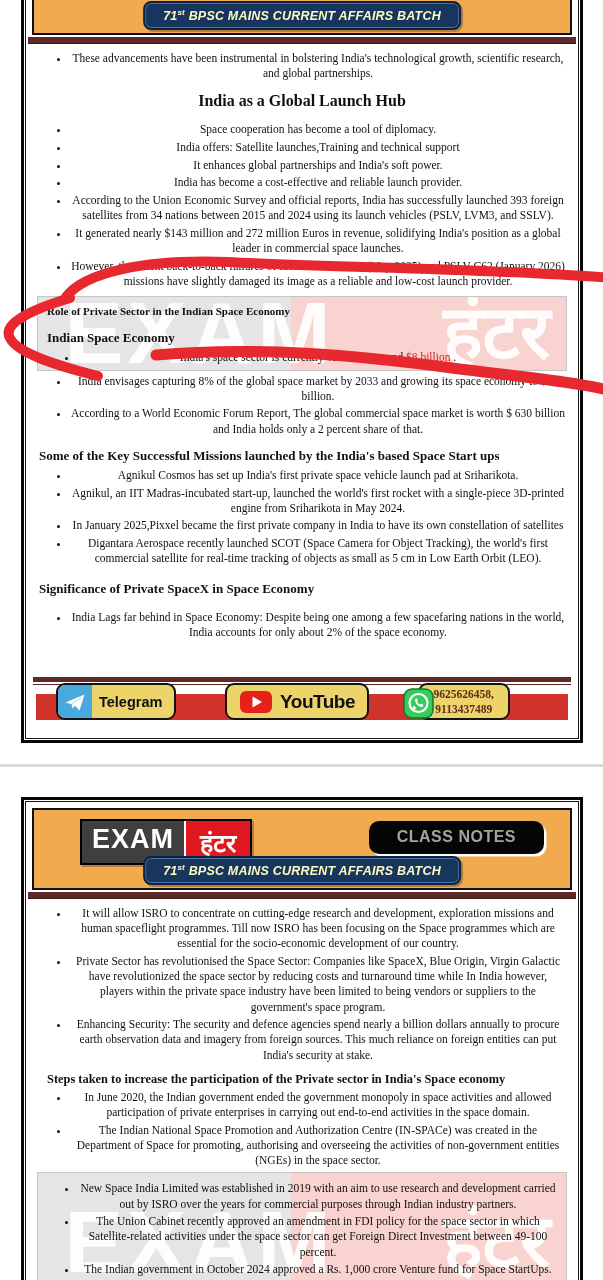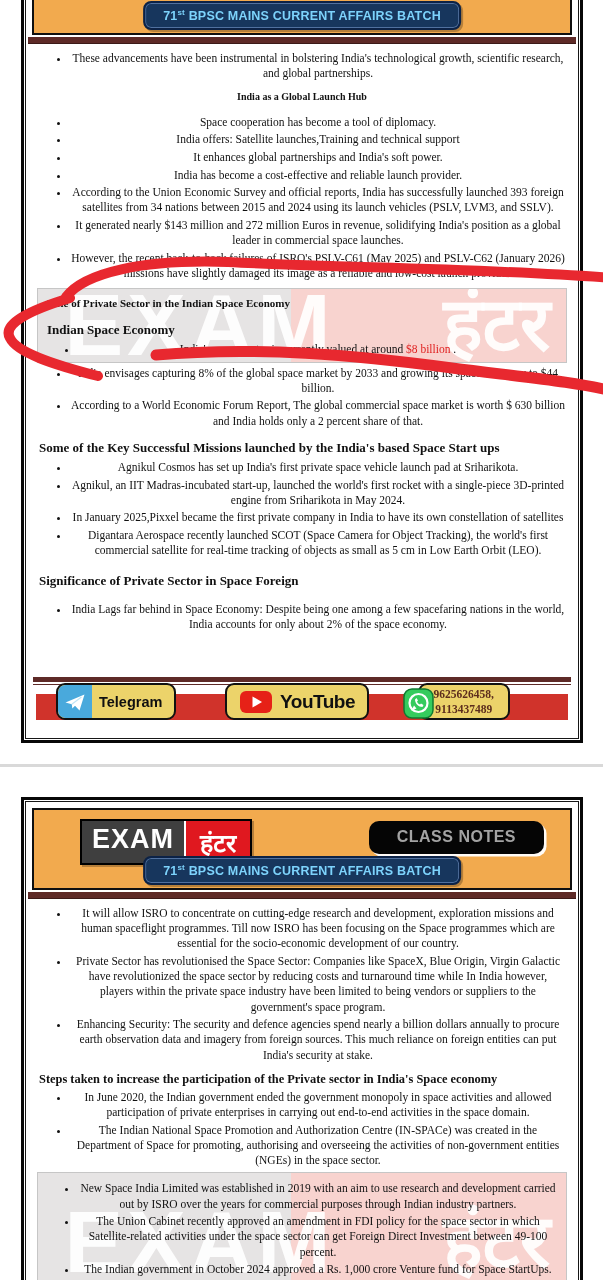--- a/index.html
+++ b/index.html
@@ -21,46 +21,46 @@
   
   .hdr-band{
     background:#f2aa4e;border:2px solid #101010;margin:4px 6px 0;position:relative;
   }
   #page1 .hdr-band{height:72px;}
   #page2 .hdr-band{height:78px;margin-top:6px;}
   .banner{
     position:absolute;left:50%;transform:translateX(-50%);bottom:3px;
     background:#17365d;border:2px solid #0c2246;border-radius:8px;
     box-shadow:inset 0 0 0 1px #51719f,2px 2px 0 rgba(0,0,0,.25);
-    color:#7dd3fc;font-family:"Liberation Sans",sans-serif;font-weight:bold;
-    font-size:12.5px;padding:5px 18px;white-space:nowrap;letter-spacing:.2px;
+    color:#fef9c3;font-family:"Liberation Sans",sans-serif;font-weight:bold;
+    font-size:12.5px;padding:5px 18px;white-space:nowrap;letter-spacing:.2px;font-style:italic;
   }
   .banner sup{font-size:8px;}
   .maroon-bar{height:6px;background:#5e2a27;margin:2px 2px 0;border-bottom:1px solid #3c1a18;}
 
   
   .logo{position:absolute;left:46px;top:9px;display:flex;border:2px solid #000;box-shadow:2px 2px 0 rgba(0,0,0,.25);}
   .logo-exam{background:#3f3f3f;color:#fff;font-family:"Liberation Sans",sans-serif;
     font-weight:bold;font-size:27px;padding:3px 10px 5px;letter-spacing:1px;}
   .logo-hunter{background:#e0181f;color:#fff;font-family:"DejaVu Sans",sans-serif;
     font-weight:bold;font-size:25px;padding:4px 14px 4px;border-left:2px solid #fff;}
   .class-notes{position:absolute;right:26px;top:11px;background:#050505;color:#a3a3a3;
     border-radius:10px;padding:7px 28px 8px;font-family:"Liberation Sans",sans-serif;
     font-weight:bold;font-size:16px;letter-spacing:.5px;box-shadow:2.5px 2.5px 0 rgba(255,255,255,.95);}
 
   
   .content{padding:4px 13px 0;font-size:11.5px;line-height:1.32;}
   ul.bullets{list-style:disc;margin:3px 0 4px;padding-left:31px;text-align:center;}
   ul.bullets li{margin:0 0 2.5px;padding-left:1px;}
   .bold{font-weight:normal;}
   .red{color:#e01f1f;}
-  .title-center{text-align:center;font-weight:bold;font-size:10px;margin:9px 0 11px;}
+  .title-center{text-align:center;font-weight:bold;font-size:16px;margin:9px 0 11px;}
   .sec-title{font-weight:bold;font-size:13px;margin:10px 0 4px;}
   .role-title{font-size:11px;margin:2px 0 8px;}
-  .steps-title{font-size:12.4px;white-space:nowrap;margin:8px 0 2px;}
+  .steps-title{font-size:12.4px;white-space:nowrap;margin:8px 8px 2px;}
 
   
   .wm-box{position:relative;border:1px solid #c6c6c6;margin:7px -2px 2px;padding:5px 9px 2px;overflow:hidden;}
   .wm-bg{position:absolute;inset:0;background:linear-gradient(90deg,#e6e4e4 0 48%,#f8d3cf 48% 100%);}
   .wm-word{position:absolute;top:50%;transform:translateY(-50%);
     font-family:"Liberation Sans",sans-serif;font-weight:bold;color:rgba(255,255,255,.92);}
   .wm-exam{left:5%;font-size:88px;letter-spacing:4px;}
   .wm-hunter{right:3%;font-size:74px;font-family:"DejaVu Sans",sans-serif;}
   .wm-content{position:relative;}
 
@@ -132,21 +132,21 @@
         </ul>
 
       <div class="sec-title" style="white-space:nowrap;">Some of the Key Successful Missions launched by the India's based Space Start ups</div>
       <ul class="bullets">
           <li><span>Agnikul Cosmos has set up India's first private space vehicle launch pad at Sriharikota.</span></li>
           <li><span>Agnikul, an IIT Madras-incubated start-up, launched the world's first rocket with a single-piece 3D-printed engine from Sriharikota in May 2024.</span></li>
           <li><span>In January 2025,Pixxel became the first private company in India to have its own constellation of satellites</span></li>
           <li><span>Digantara Aerospace recently launched SCOT (Space Camera for Object Tracking), the world's first commercial satellite for real-time tracking of objects as small as 5 cm in Low Earth Orbit (LEO).</span></li>
         </ul>
 
-      <div class="sec-title" style="margin-top:14px;margin-bottom:12px;">Significance of Private Sector in Space Foreign</div>
+      <div class="sec-title" style="margin-top:14px;margin-bottom:12px;">Significance of Private SpaceX in Space Economy</div>
       <ul class="bullets">
           <li><span class="bold">India Lags far behind in Space Economy</span><span>: Despite being one among a few spacefaring nations in the world, India accounts for only about 2% of the space economy.</span></li>
         </ul>
     </div>
 
     <div class="footer">
       <div class="footer-rule-thick"></div>
       <div class="footer-rule-thin"></div>
       <div class="red-band">
         <div class="badges">

